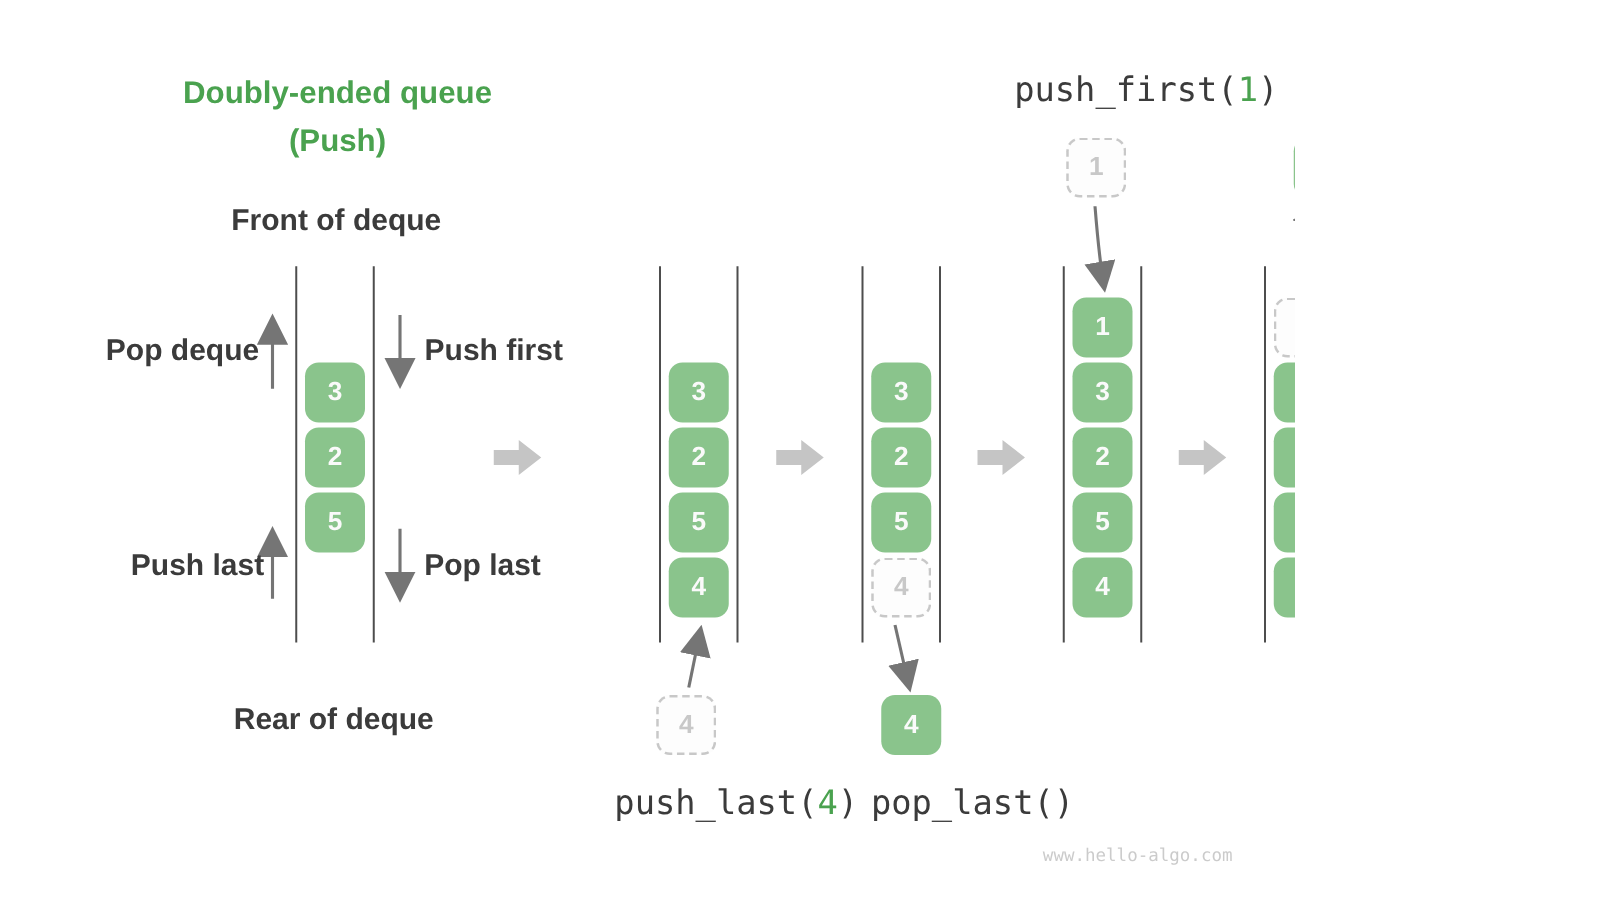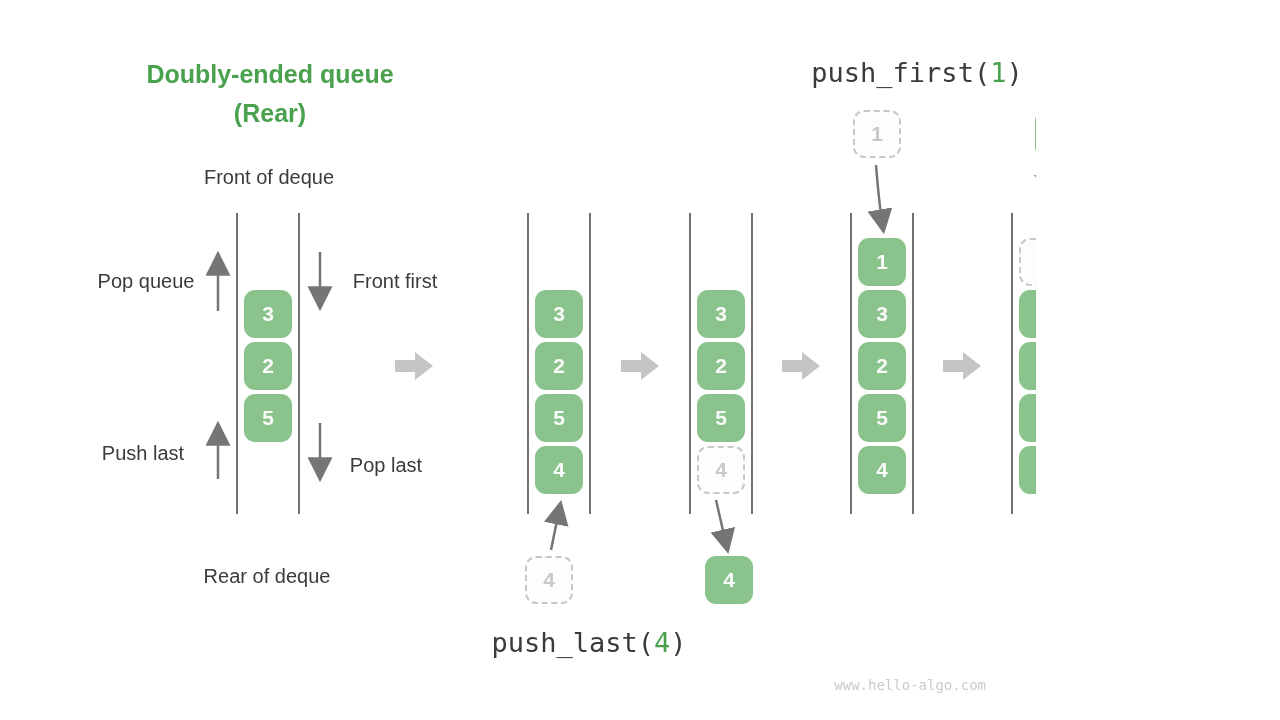--- a/index.html
+++ b/index.html
@@ -15,21 +15,21 @@
   }
   *{margin:0;padding:0;box-sizing:border-box;}
   body{background:#fff;font-family:"Liberation Sans",sans-serif;}
   .canvas{position:relative;width:1036px;height:720px;background:#ffffff;overflow:hidden;}
   .overlay{position:absolute;left:0;top:0;width:1280px;height:720px;}
 
   .title{position:absolute;left:270px;top:55px;transform:translateX(-50%);
     text-align:center;color:var(--title-green);font-weight:bold;font-size:25px;line-height:39px;white-space:nowrap;}
 
   .lbl{position:absolute;transform:translateX(-50%);color:var(--dark-text);
-    font-weight:normal;font-size:20px;line-height:24px;white-space:nowrap;}
+    font-weight:bold;font-size:24px;line-height:24px;white-space:nowrap;}
 
   .code{position:absolute;transform:translateX(-50%);font-family:"DejaVu Sans Mono",monospace;
     font-size:27px;line-height:28px;color:var(--dark-text);white-space:nowrap;}
   .code .arg{color:var(--arg-green);}
 
   .cell{position:absolute;width:48px;height:48px;border-radius:11px;
     background:var(--cell-green);color:#FAFAFA;font-weight:bold;font-size:21px;
     display:flex;align-items:center;justify-content:center;}
   .cell.ghost{background:#FDFDFD;border:2px dashed var(--ghost-gray);color:var(--ghost-gray);font-weight:bold;}
 
@@ -78,33 +78,34 @@
     <g fill="#C5C5C5">
       <polygon points="395,360 415,360 415,352 433,366 415,380 415,372 395,372"></polygon>
       <polygon points="621,360 641,360 641,352 659,366 641,380 641,372 621,372"></polygon>
       <polygon points="782,360 802,360 802,352 820,366 802,380 802,372 782,372"></polygon>
       <polygon points="943,360 963,360 963,352 981,366 963,380 963,372 943,372"></polygon>
     </g>
   </svg>
 
   <div class="title">
     <div>Doubly-ended queue</div>
-    <div>(Rear)</div>
+    <div>(Push)</div>
   </div>
 
   <div class="lbl" style="left:269px;top:165px;">Front of deque</div>
   <div class="lbl" style="left:267px;top:564px;">Rear of deque</div>
 
-  <div class="lbl" style="left:146px;top:269px;">Pop queue</div>
-  <div class="lbl" style="left:395px;top:269px;">Front first</div>
-  <div class="lbl" style="left:143px;top:441px;">Push last</div>
-  <div class="lbl" style="left:386px;top:441px;margin-top:12px;">Pop last</div>
+  <div class="lbl" style="left:146px;top:269px;">Pop deque</div>
+  <div class="lbl" style="left:395px;top:269px;">Push first</div>
+  <div class="lbl" style="left:158px;top:441px;">Push last</div>
+  <div class="lbl" style="left:386px;top:441px;">Pop last</div>
 
   <div class="code" style="left:917px;top:59px;"><span>push_first(</span><span class="arg">1</span><span>)</span></div>
   <div class="code" style="left:589px;top:629px;text-align:right;"><span>push_last(</span><span class="arg">4</span><span>)</span></div>
+  <div class="code" style="left:778px;top:629px;">pop_last()</div>
 
   <div class="cell" style="left:244px;top:290px;">3</div>
   <div class="cell" style="left:244px;top:342px;">2</div>
   <div class="cell" style="left:244px;top:394px;">5</div>
 
   <div class="cell" style="left:535px;top:290px;">3</div>
   <div class="cell" style="left:535px;top:342px;">2</div>
   <div class="cell" style="left:535px;top:394px;">5</div>
   <div class="cell" style="left:535px;top:446px;">4</div>
   <div class="cell ghost" style="left:525px;top:556px;">4</div>

